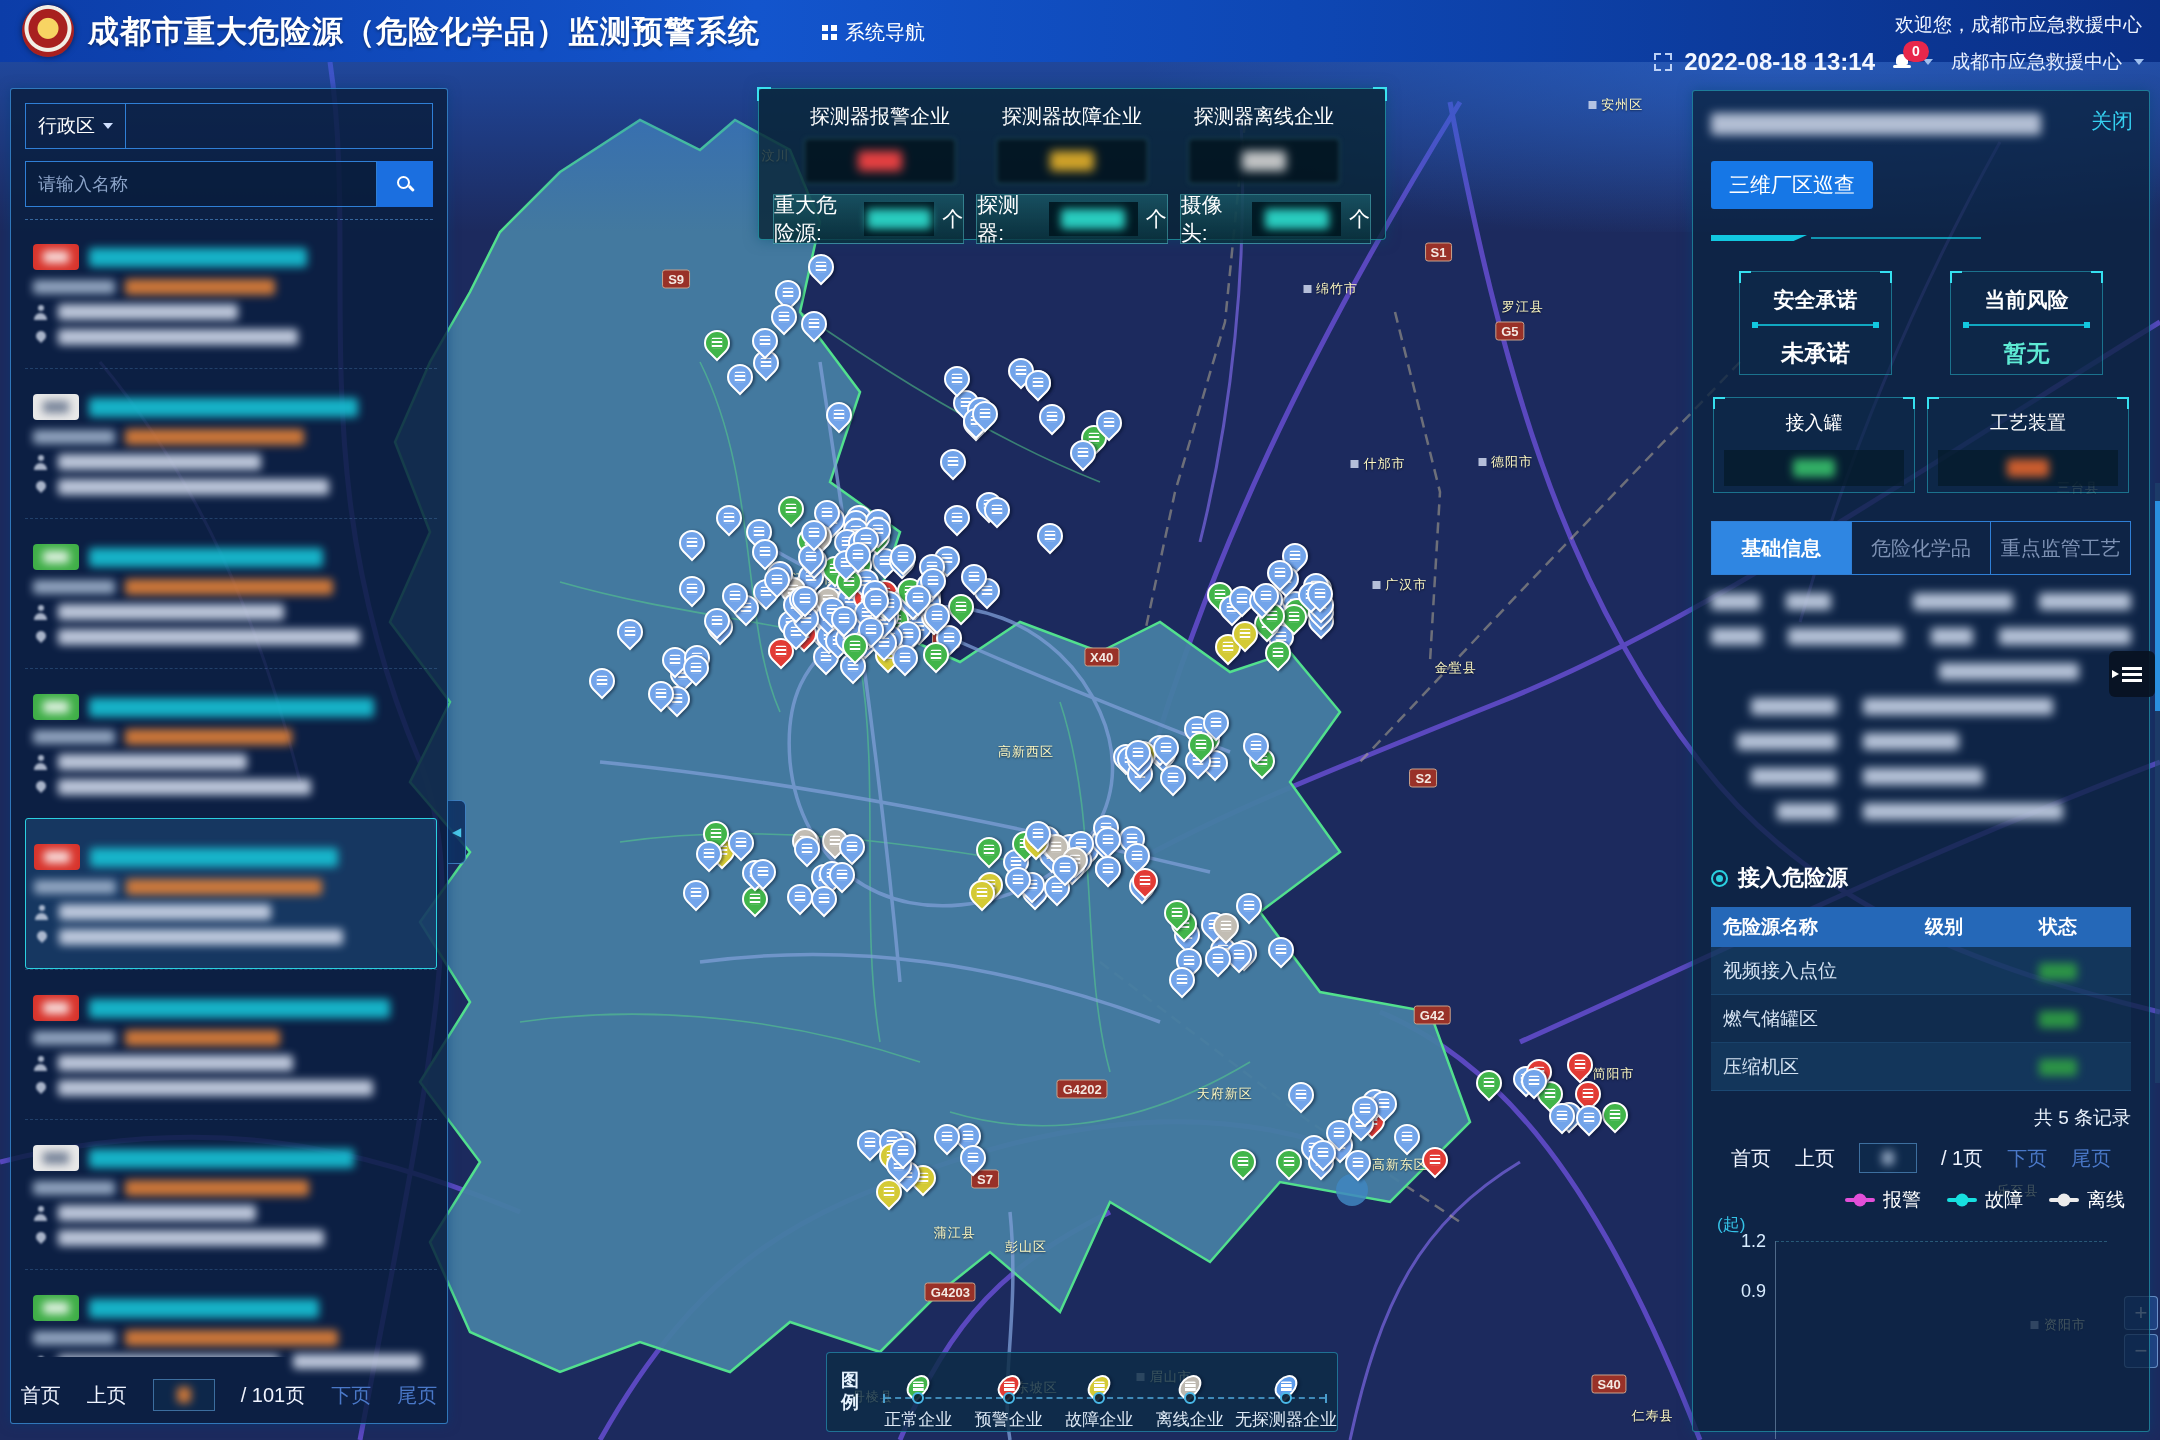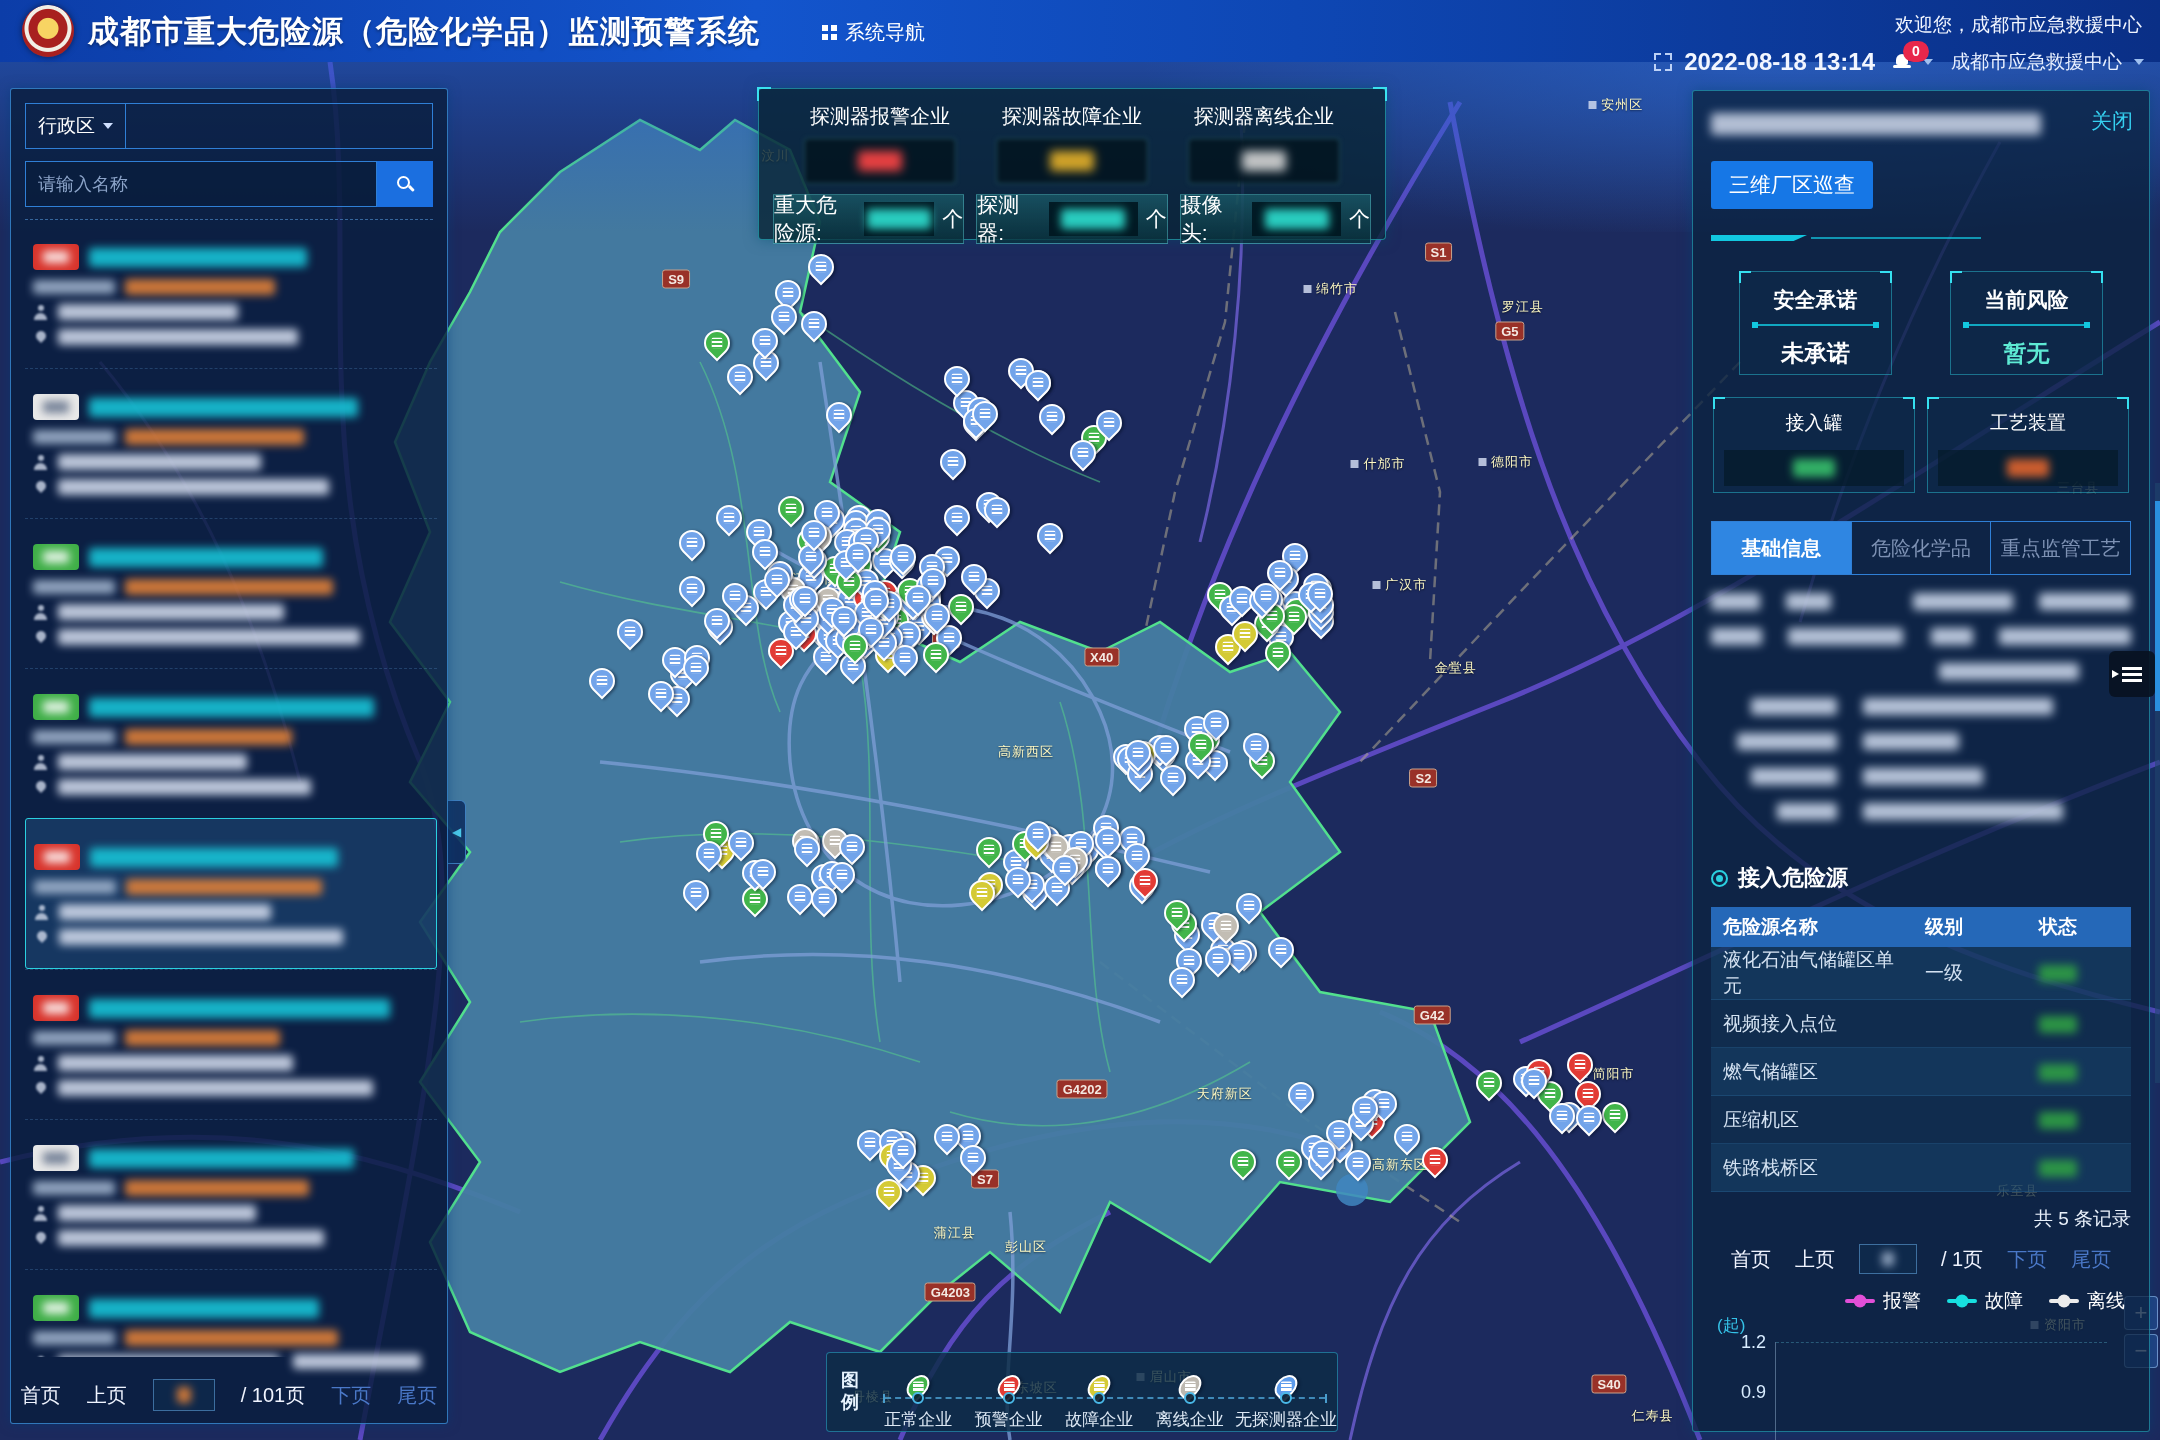--- a/index.html
+++ b/index.html
@@ -1700,41 +1700,31 @@
     <table class="h-table">
       <thead>
           <tr id="hTblHead">
             <th>危险源名称</th>
             <th style="width: 90px;">级别</th>
             <th style="width: 80px;">状态</th>
           </tr>
         </thead>
       <tbody id="hTblBody">
           <tr>
-            <td>液化石油气储罐区单元</td>
-            <td>一级</td>
-            <td class="st"><span class="bar"></span></td>
-          </tr>
-          <tr>
             <td>视频接入点位</td>
             <td></td>
             <td class="st"><span class="bar"></span></td>
           </tr>
           <tr>
             <td>燃气储罐区</td>
             <td></td>
             <td class="st"><span class="bar"></span></td>
           </tr>
           <tr>
             <td>压缩机区</td>
-            <td></td>
-            <td class="st"><span class="bar"></span></td>
-          </tr>
-          <tr>
-            <td>铁路栈桥区</td>
             <td></td>
             <td class="st"><span class="bar"></span></td>
           </tr>
         </tbody>
     </table>
     <div class="p-rec">共 5 条记录</div>
     <div class="p-pager">
       <span class="pg-link">首页</span>
       <span class="pg-link">上页</span>
       <span class="pg-box">

